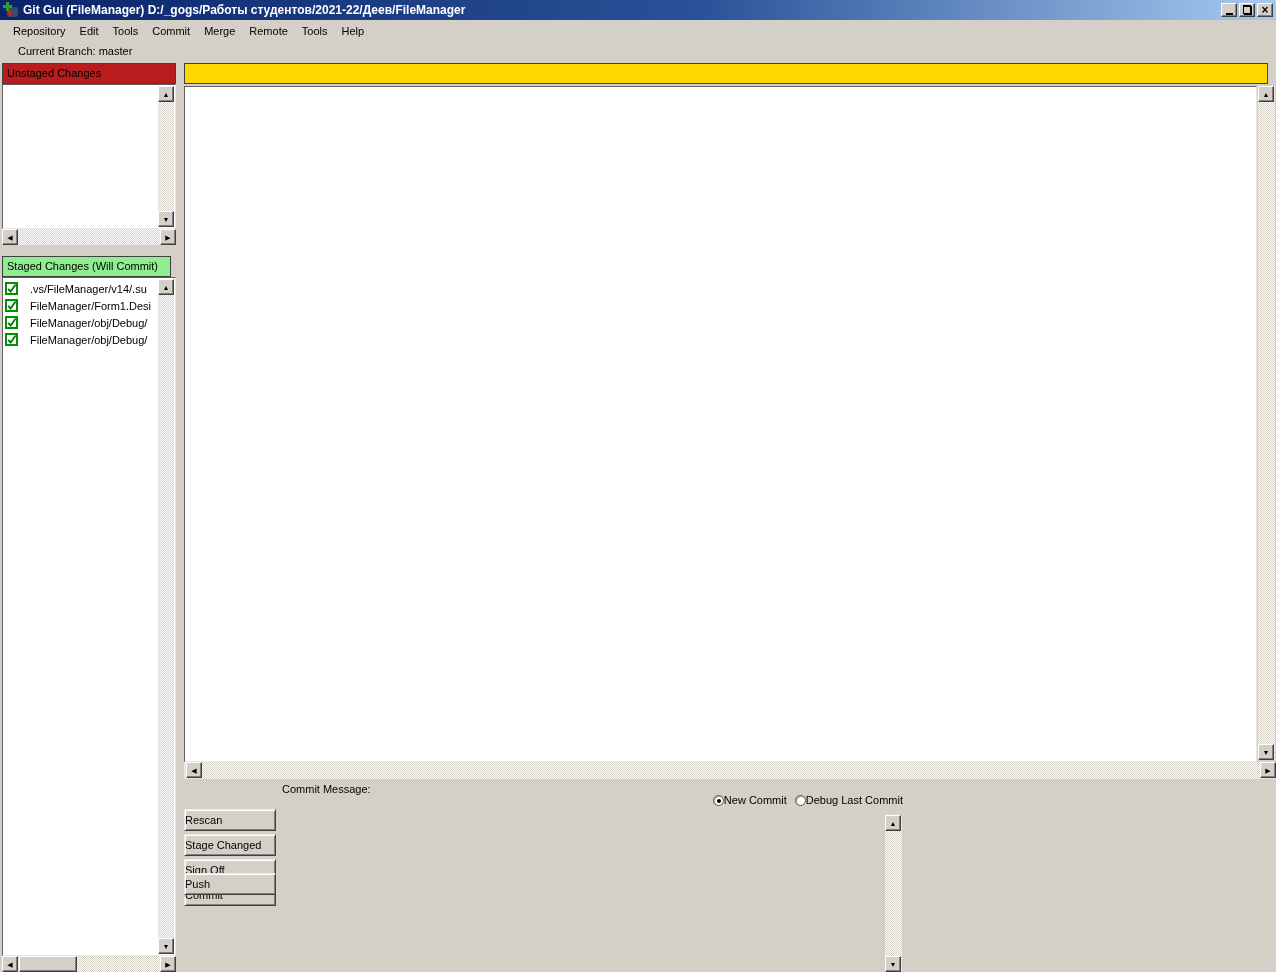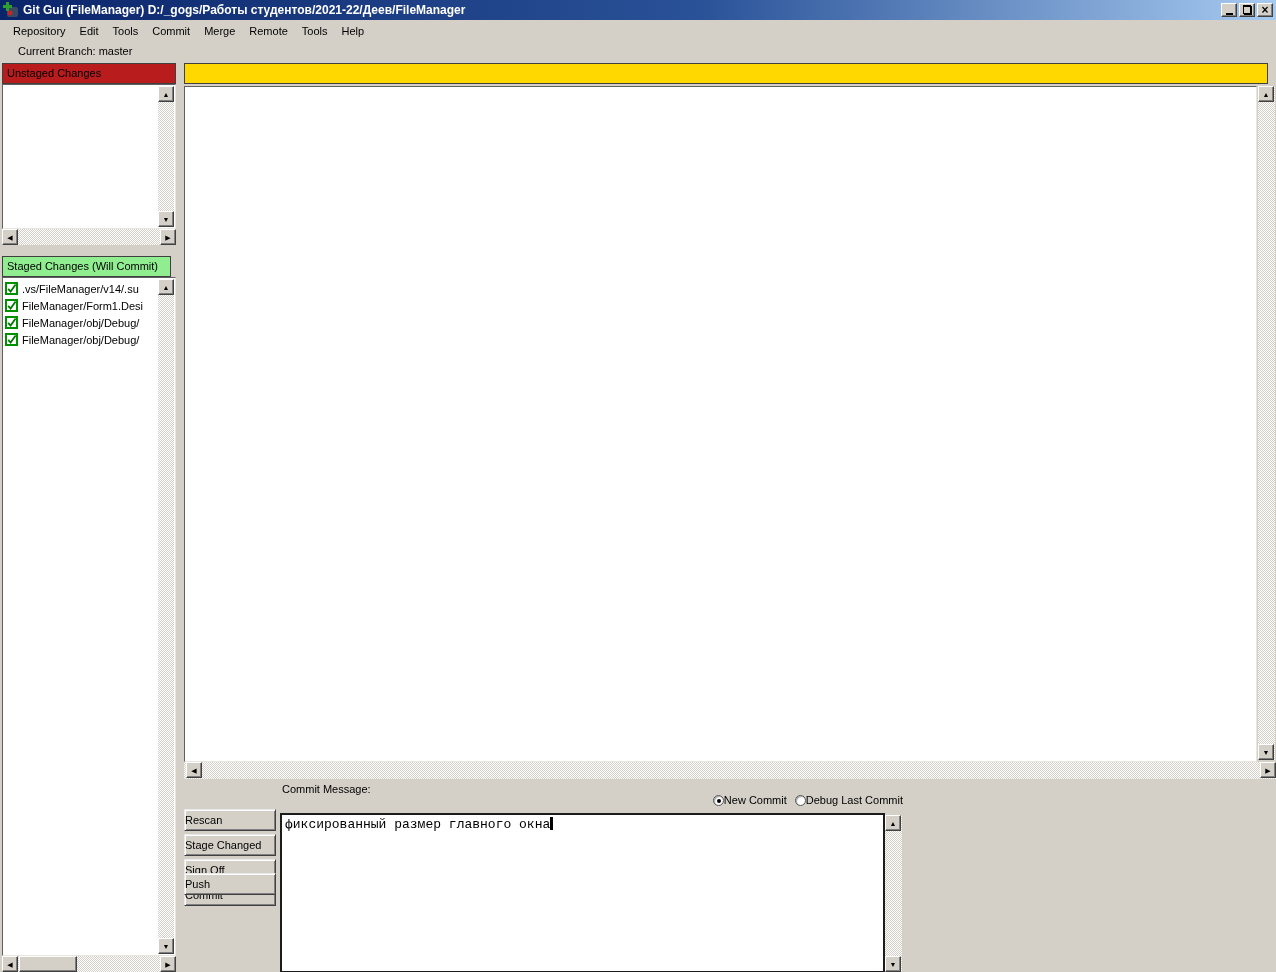--- a/index.html
+++ b/index.html
@@ -43,21 +43,21 @@
     border:1px solid; border-color:#fff #404040 #404040 #fff;
     box-shadow:inset -1px -1px 0 #808080;
     display:flex; align-items:center; justify-content:center;
     font-size:7px; line-height:1; color:#000;
   }
   .sb-thumb {
     position:absolute; background:#D4D0C8;
     border:1px solid; border-color:#fff #404040 #404040 #fff;
     box-shadow:inset -1px -1px 0 #808080;
   }
-  .file-row { display:flex; align-items:center; height:17px; padding-left:2px; gap:4px; white-space:nowrap; overflow:hidden; }
+  .file-row { display:flex; align-items:center; height:17px; padding-left:2px; gap:12px; white-space:nowrap; overflow:hidden; }
   .file-row svg { flex:0 0 auto; }
   
   .act-btn {
     position:absolute; left:184px; width:92px; height:22px; background:#D4D0C8;
     border:1px solid; border-color:#e9e9e9 #404040 #404040 #e9e9e9;
     box-shadow:inset 1px 1px 0 #fff, inset -1px -1px 0 #808080;
     text-align:left; line-height:20px; font-size:11px;
   }
   .commit-label { position:absolute; left:282px; top:783px; }
   .radio-group { position:absolute; top:794px; right:373px; display:flex; align-items:center; white-space:nowrap; }
@@ -206,21 +206,20 @@
     <span class="radio"></span>
     <span>Debug Last Commit</span>
   </div>
 
   <div class="act-btn" style="top:809px;">Rescan</div>
   <div class="act-btn" style="top:834px;">Stage Changed</div>
   <div class="act-btn" style="top:859px;">Sign Off</div>
   <div class="act-btn" style="top:884px;">Commit</div>
   <div class="act-btn" style="top:873px;">Push</div>
 
-  <div class="msg-box"><span>фиксированный размер главного окна</span><span class="caret"></span></div>
   <div class="sb" style="left:885px;top:815px;width:17px;height:157px;">
     <span class="sb-btn" style="left:0;top:0;width:16px;">
         <span>▲</span>
       </span>
     <span class="sb-btn" style="left:0;bottom:0;width:16px;">
         <span>▼</span>
       </span>
   </div>
 
 </div>

